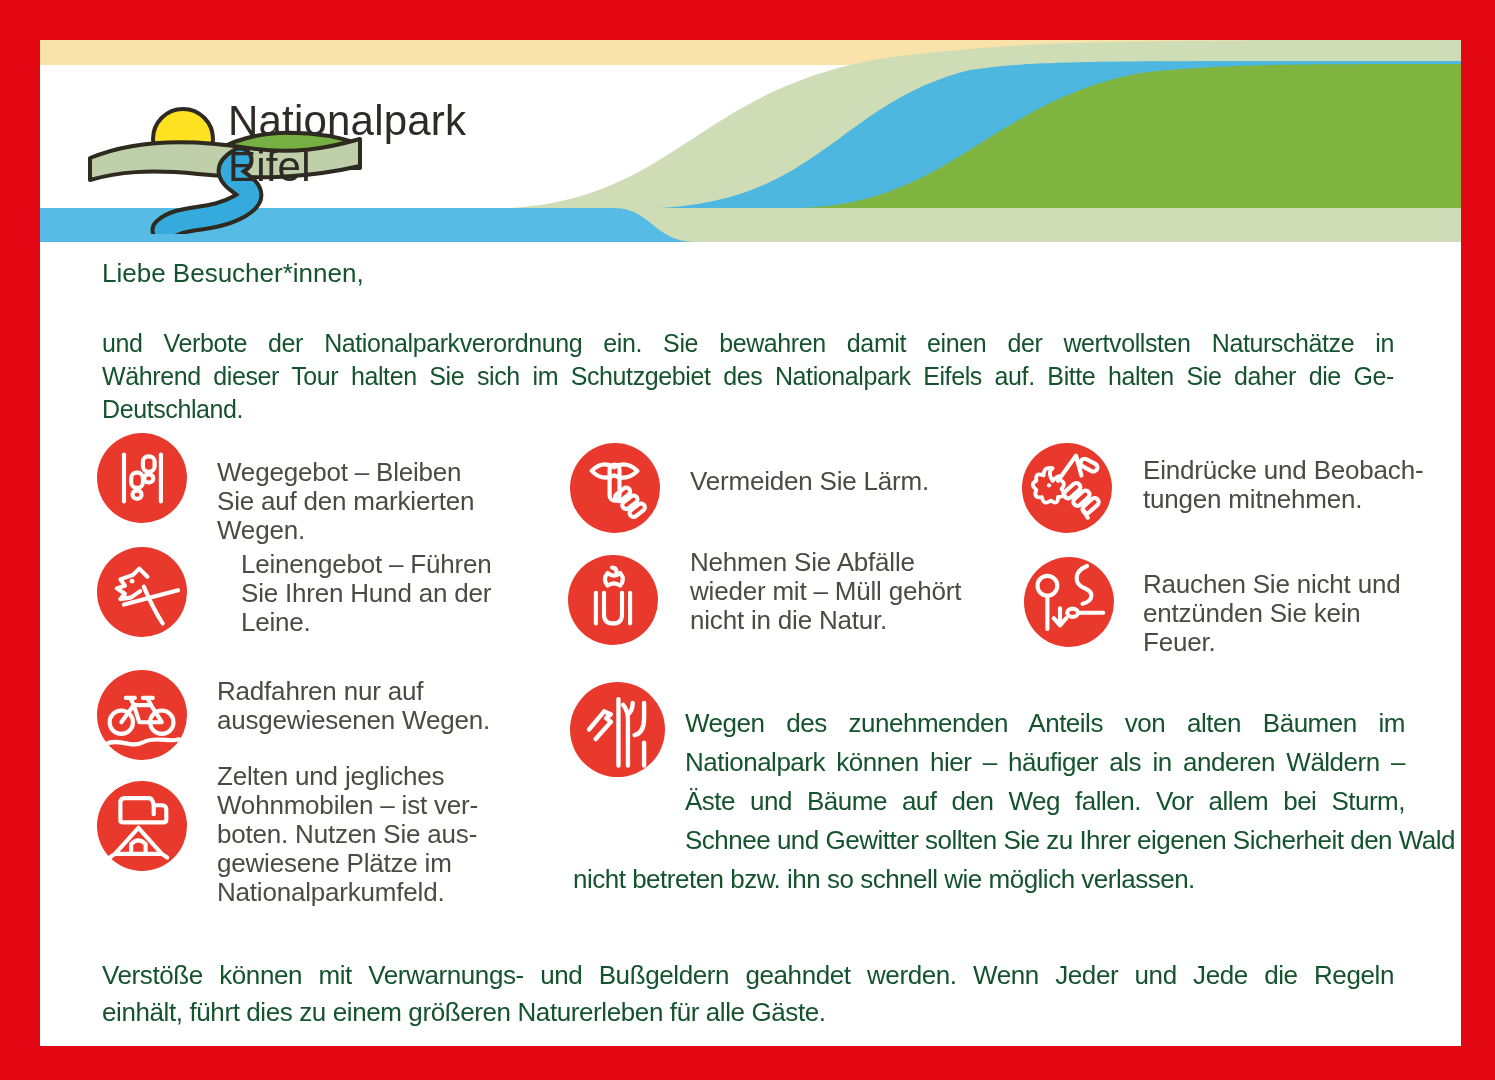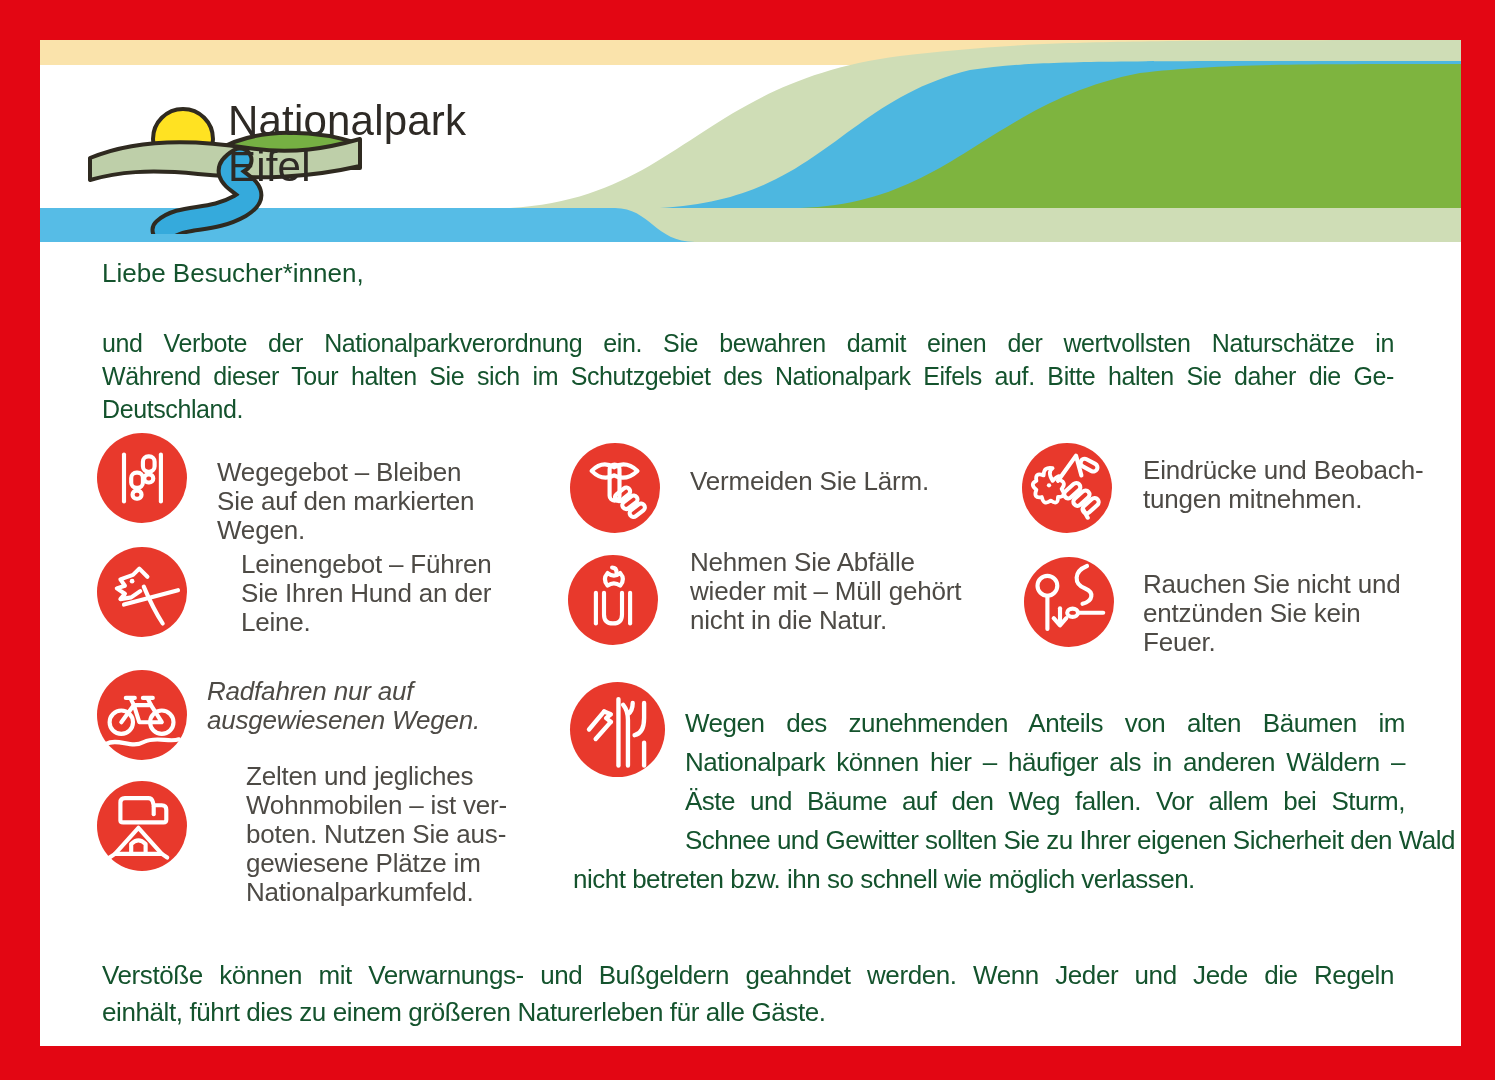--- a/index.html
+++ b/index.html
@@ -101,35 +101,35 @@
   <div class="badge" style="left:57px;top:630px;">
     <svg class="ic" width="90" height="90" viewBox="0 0 100 100">
       <circle cx="27" cy="58" r="13"></circle>
           <circle cx="72" cy="58" r="13"></circle>
       <path d="M 27,58 L 41,39 L 60,39 L 72,58 L 47,58 L 41,39"></path>
       <path d="M 60,39 L 56,31 M 51,31 L 62,31"></path>
       <path d="M 41,39 L 37,31 M 32,31 L 42,31"></path>
       <path d="M 10,82 C 24,75 38,88 52,80 C 66,73 80,81 91,77"></path>
     </svg>
   </div>
-  <div class="rule-text lines" style="left:167px;top:637px;width:290px;font-style:italic;">
+  <div class="rule-text lines" style="left:177px;top:637px;width:290px;">
         <div class="jl">Radfahren nur auf</div>
         <div class="jl">ausgewiesenen Wegen.</div>
       </div>
 
   <div class="badge" style="left:57px;top:741px;">
     <svg class="ic" width="90" height="90" viewBox="0 0 100 100">
       <path d="M 26,44 L 26,24 Q 26,19 31,19 L 57,19 Q 61,19 62,23 L 63,27 L 72,27 Q 77,27 77,32 L 77,43 Q 77,46 74,46 L 29,46 Q 26,46 26,44 Z"></path>
       <line x1="63" y1="28" x2="63" y2="37"></line>
       <path d="M 14,85 L 20,81 L 46,52 L 72,81 L 78,85"></path>
       <line x1="20" y1="81" x2="72" y2="81"></line>
       <path d="M 38,81 L 38,70 Q 46,62 54,70 L 54,81"></path>
     </svg>
   </div>
-  <div class="rule-text lines" style="left:177px;top:722px;width:290px;margin-left:29px;">
+  <div class="rule-text lines" style="left:177px;top:722px;width:290px;">
         <div class="jl">Zelten und jegliches</div>
         <div class="jl">Wohnmobilen – ist ver-</div>
         <div class="jl">boten. Nutzen Sie aus-</div>
         <div class="jl">gewiesene Plätze im</div>
         <div class="jl">Nationalparkumfeld.</div>
       </div>
 
   <div class="badge" style="left:530px;top:403px;">
     <svg class="ic" width="90" height="90" viewBox="0 0 100 100">
       <path d="M 24,31 Q 36,19 49,27 Q 62,19 75,31 Q 62,43 49,36 Q 36,43 24,31 Z"></path>

